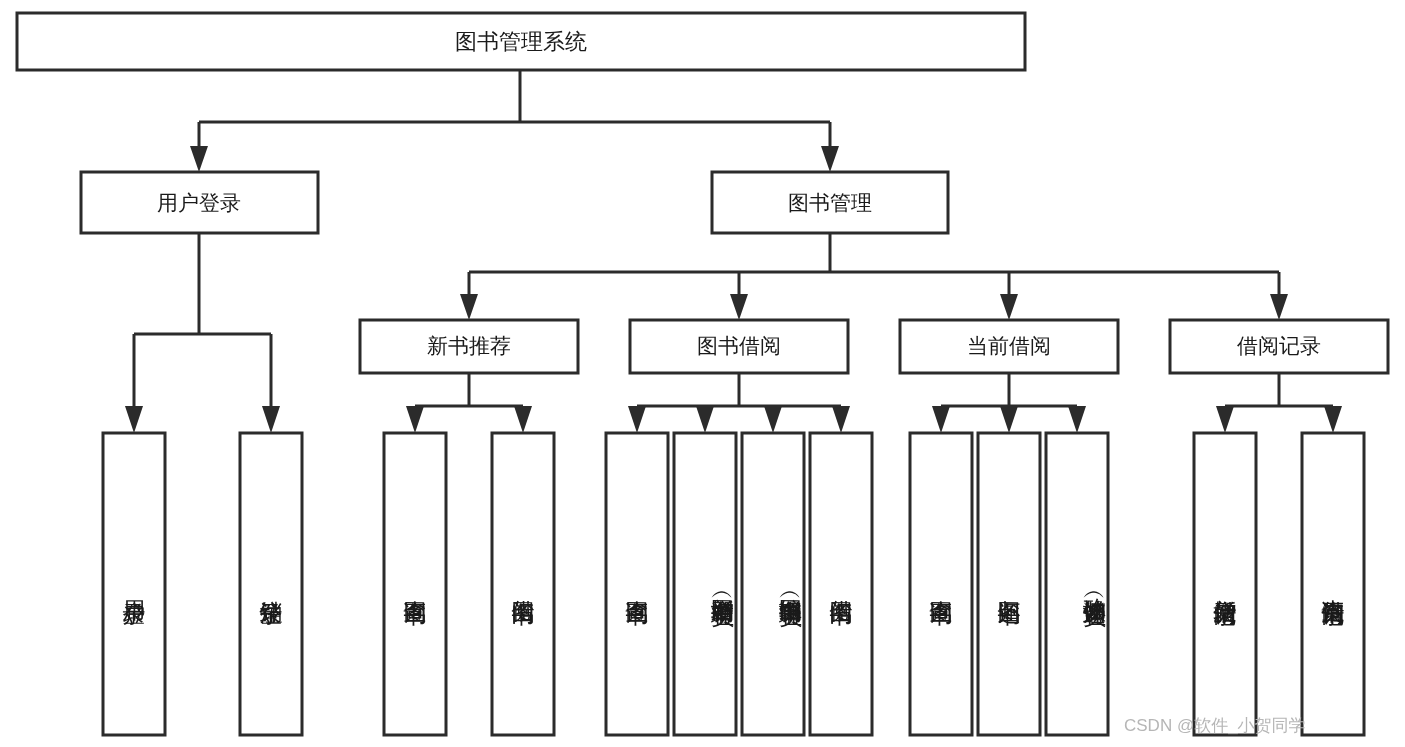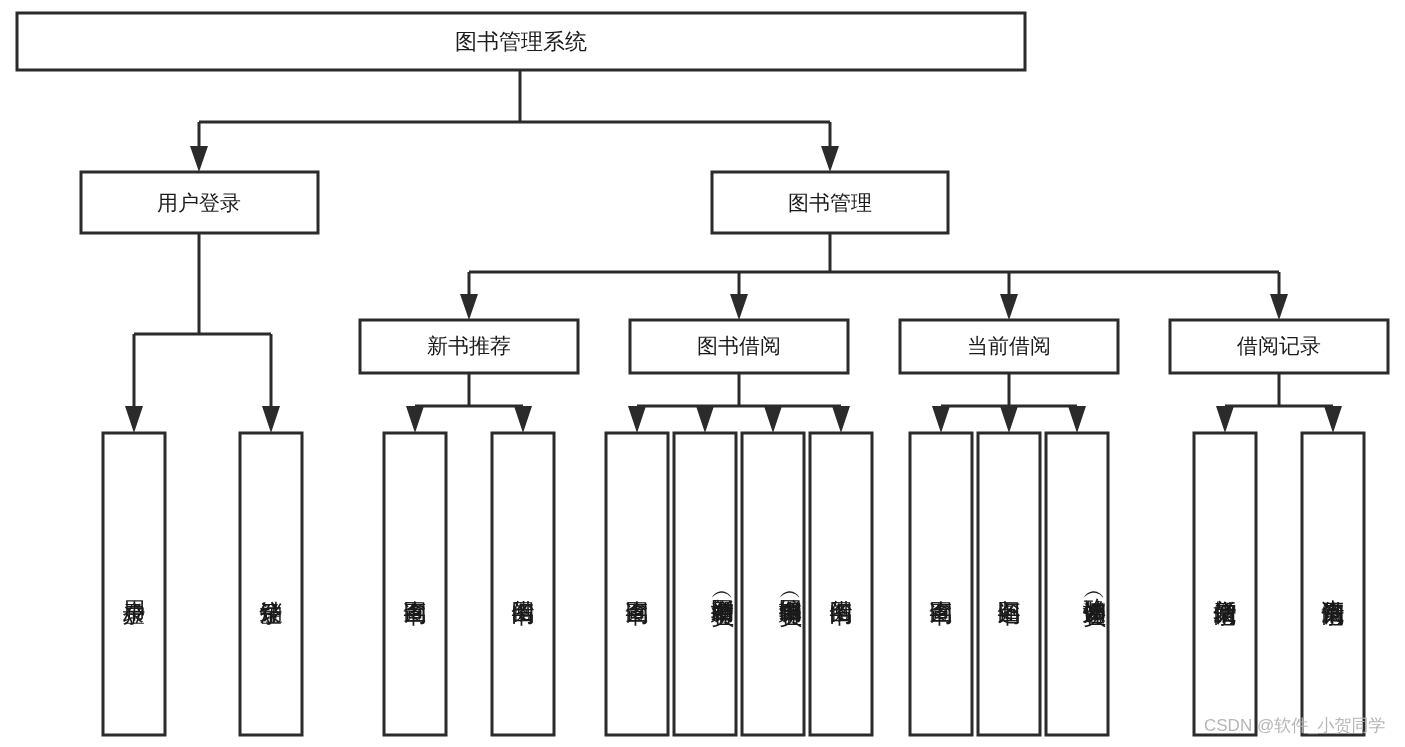--- a/index.html
+++ b/index.html
@@ -62,21 +62,21 @@
     color: #1a1a1a;
     letter-spacing: 1px;
     display: flex;
     align-items: center;
     justify-content: center;
     white-space: nowrap;
     user-select: none;
   }
   .watermark {
     position: absolute;
-    left: 1204px;
+    left: 1124px;
     top: 714px;
     font-family: "Liberation Sans", "DejaVu Sans", sans-serif;
     font-size: 17px;
     color: #b6b6b6;
     white-space: nowrap;
     user-select: none;
   }
 </style>
 </head>
 <body>

